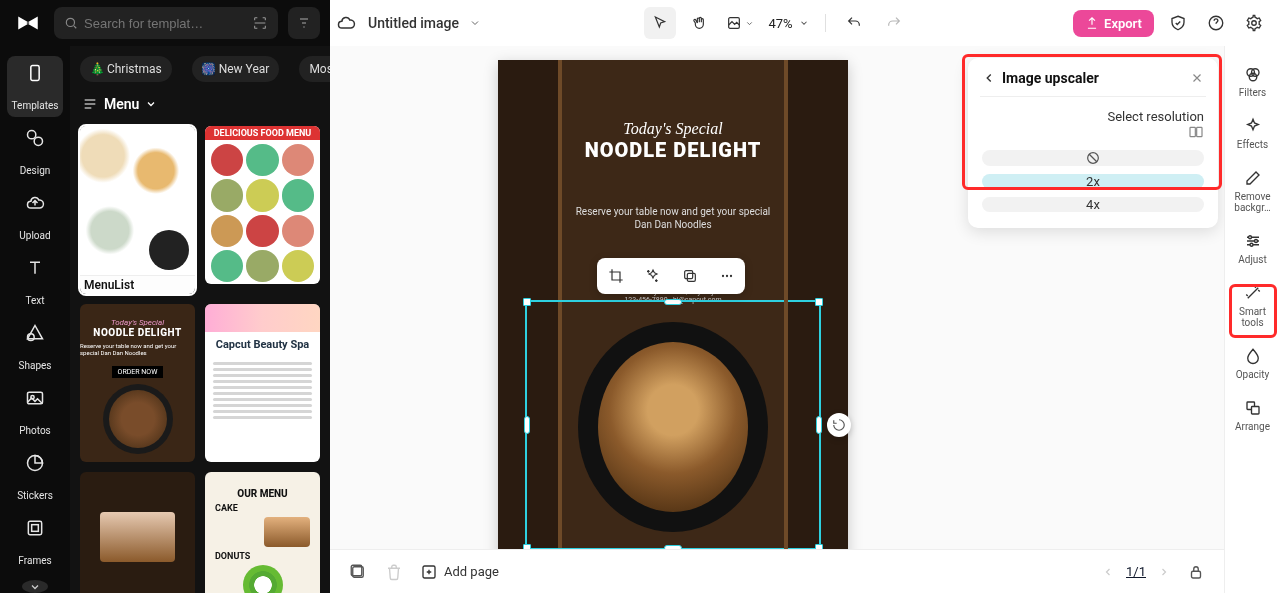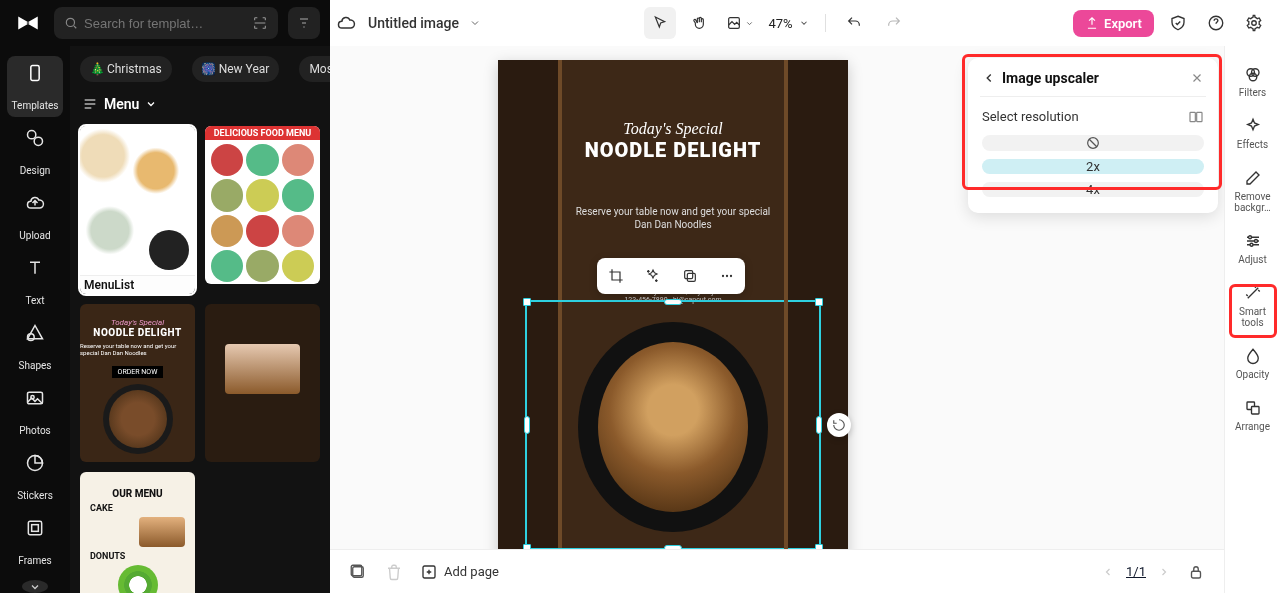--- a/index.html
+++ b/index.html
@@ -107,21 +107,21 @@
 
 .float-tb { position:absolute; left:99px; top:198px; width:148px; height:36px; background:#fff; border-radius:8px; box-shadow:0 2px 8px rgba(0,0,0,0.2); display:flex; align-items:center; justify-content:space-around; }
 .float-tb .fi { width:22px; height:22px; display:flex; align-items:center; justify-content:center; color:#333; }
 
 
 .upscaler { position:absolute; right:6px; top:12px; width:250px; background:#fff; border-radius:10px; padding:12px 14px 16px; box-shadow:0 4px 16px rgba(0,0,0,0.12); }
 .up-head { display:flex; align-items:center; gap:6px; }
 .up-head .ttl { font-weight:700; font-size:14px; flex:1; }
 .up-close { color:#888; cursor:pointer; }
 .up-divider { height:1px; background:#eee; margin:10px -2px 12px; }
-.up-row { display:flex; align-items:flex-start; justify-content:space-between; }
+.up-row { display:flex; align-items:flex-end; justify-content:space-between;flex-direction:column; }
 .up-row .lbl { font-size:13px; color:#333; }
 .up-row .ricon { color:#888; }
 .up-opts { display:flex; gap:8px; margin-top:10px;flex-direction:column; }
 .up-opt { flex:1; height:34px; border-radius:8px; background:#f2f2f2; display:flex; align-items:center; justify-content:center; font-size:13px; color:#333; }
 .up-opt.sel { background:#cfeff4; }
 .hl-box { position:absolute; border:3px solid #ff2a2a; border-radius:6px; pointer-events:none; }
 
 
 .rail { width:56px; background:#fff; border-left:1px solid #eee; display:flex; flex-direction:column; align-items:center; padding-top:10px; gap:2px; }
 .rail-item { width:48px; display:flex; flex-direction:column; align-items:center; gap:3px; padding:8px 0; color:#555; font-size:10px; border-radius:8px;}
@@ -366,20 +366,36 @@
               <div class="dot d-yel"></div>
           </div>
         </div>
         <div class="card card3">
           <div class="h1">Today's Special</div>
           <div class="h2">NOODLE DELIGHT</div>
           <div class="sub">Reserve your table now and get your special Dan Dan Noodles</div>
           <div class="ord">ORDER NOW</div>
           <div class="plate"></div>
         </div>
+        <div class="card card4">
+          <div class="floral"></div>
+          <div class="spa">Capcut Beauty Spa</div>
+          <div class="lines">
+              <div class="ln"></div>
+              <div class="ln"></div>
+              <div class="ln"></div>
+              <div class="ln"></div>
+              <div class="ln"></div>
+              <div class="ln"></div>
+              <div class="ln"></div>
+              <div class="ln"></div>
+              <div class="ln"></div>
+              <div class="ln"></div>
+            </div>
+        </div>
         <div class="card card5">
           <div class="cake"></div>
         </div>
         <div class="card card6">
           <div class="hh">OUR MENU</div>
           <div class="sec">CAKE</div>
           <div class="il"></div>
           <div class="sec">DONUTS</div>
           <div class="do"></div>
         </div>

